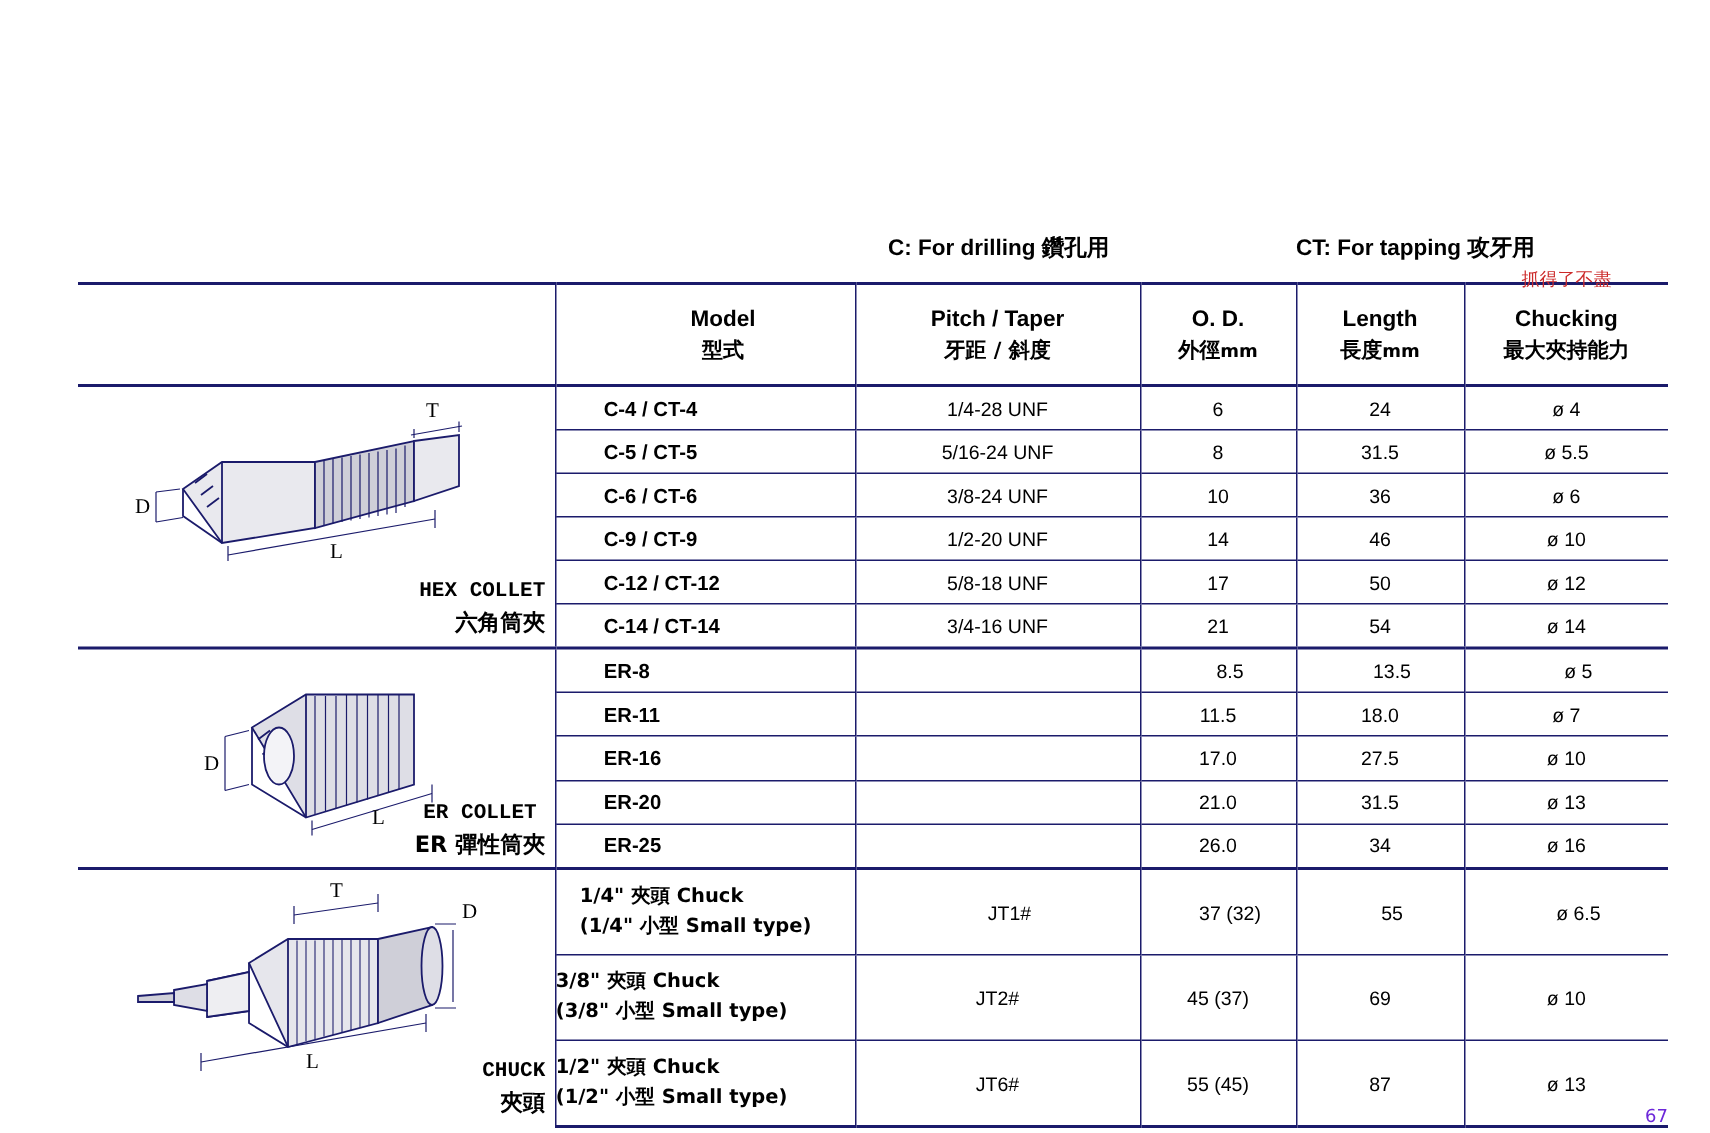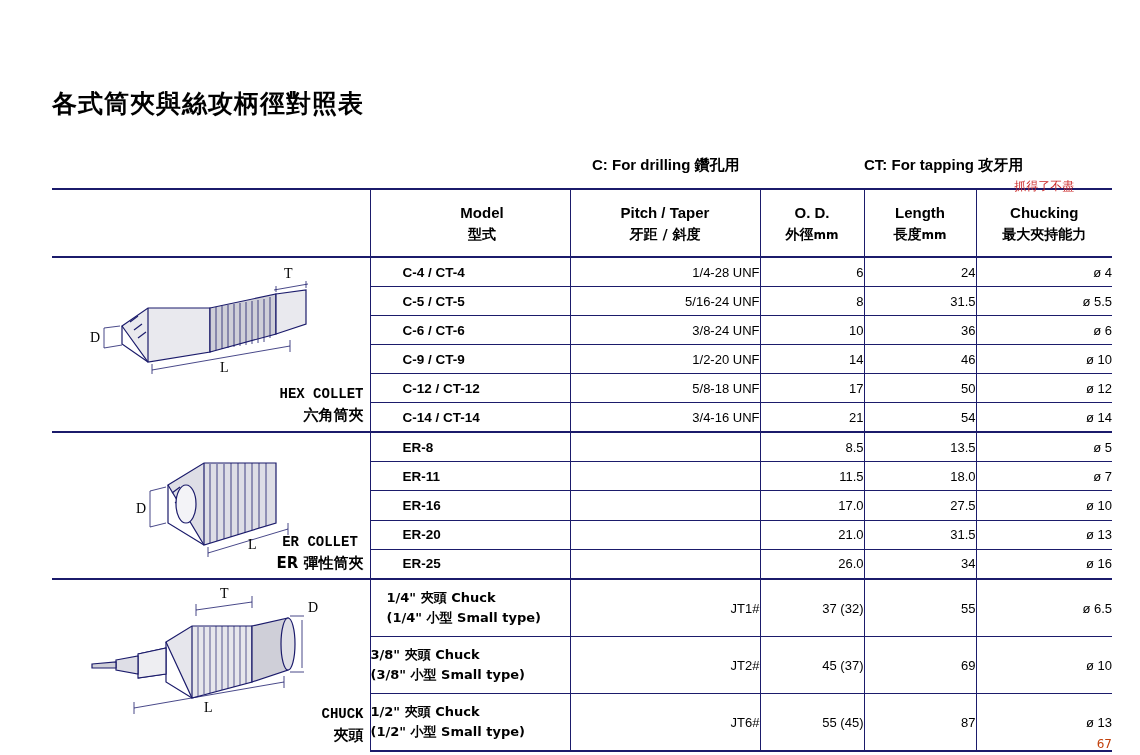--- a/index.html
+++ b/index.html
@@ -113,21 +113,21 @@
 
   .row td { height: 28px; }
   .row .model {
     font-weight: bold;
     font-size: 13.5px;
     padding-left: 32px;
     text-align: left;
     white-space: nowrap;
     font-family: "Liberation Sans", sans-serif;
   }
-  .row .ctr { text-align: right; font-size: 13px; }
+  .row .ctr { text-align: center; font-size: 13px; }
   .rule-thin td { border-top: 1px solid #1b1b6b; }
   .rule-thick td { border-top: 2px solid #1b1b6b; padding-left: 16px; }
   .bottom-rule td { border-bottom: 2px solid #1b1b6b; }
 
   .chuck-model {
     font-weight: bold;
     font-size: 13px;
     padding-left: 14px;
     text-align: left;
     line-height: 1.55;
@@ -150,31 +150,30 @@
   }
   .grp-label .en { font-size: 14px; font-family: Liberation Mono, monospace; display:block;text-align:center; }
   .grp-label .cn { font-size: 15px; font-family: "DejaVu Sans", sans-serif; display:block; }
 
   .art { position: absolute; left: 8px; top: 4px; }
 
   .page-num {
     position: absolute;
     right: 28px;
     bottom: 4px;
-    color: #c2410c;
+    color: #6d28d9;
     font-size: 12px;
     font-family: "DejaVu Sans", sans-serif;
   }
 </style>
 </head>
 <body>
 
 <div class="page">
 
-  <div class="title-cn">各式筒夾與絲攻柄徑對照表</div>
 
   <div class="legend">
     <span class="l1">C: For drilling 鑽孔用</span>
     <span class="l2">CT: For tapping 攻牙用</span>
   </div>
 
   <table class="tbl">
     <colgroup>
       <col class="c-pic">
         <col class="c-model">

